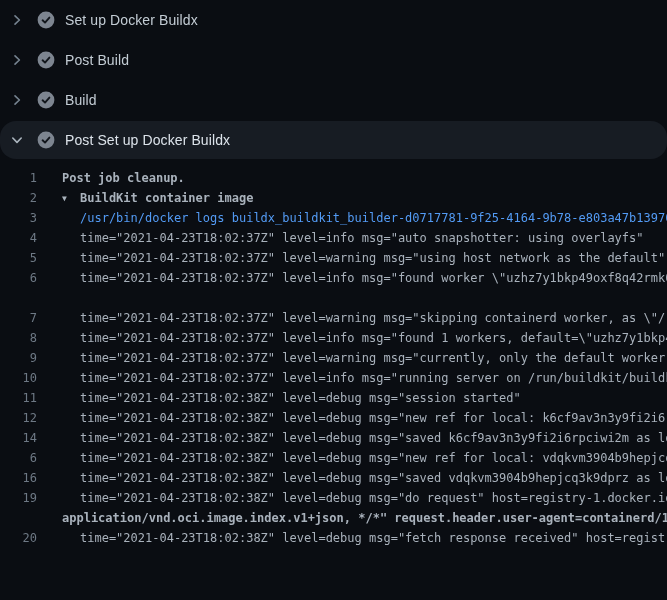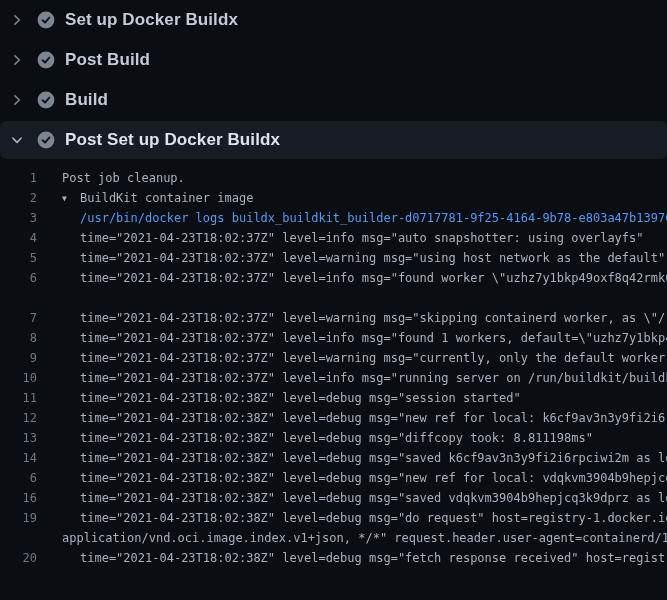--- a/index.html
+++ b/index.html
@@ -14,41 +14,40 @@
   .steps{padding-top:0;}
   .step{
     height:40px;
     display:flex;align-items:center;
     padding-left:9px;
     cursor:pointer;
     box-sizing:border-box;
   }
   .step.expanded{
     background:#171c23;
-    border-radius:6px;
+    border-radius:16px;
     height:38px;
     margin:1px 0;
   }
   .chev{
     width:16px;height:16px;
     display:flex;align-items:center;justify-content:center;
     flex:none;
   }
   .status{
     width:18px;height:18px;
     margin-left:12px;
     flex:none;
     display:flex;align-items:center;justify-content:center;
   }
   .step-label{
     margin-left:10px;
-    font-size:17px;
+    font-size:14px;
     color:#c3ccd4;
     letter-spacing:.1px;
-    font-weight:bold;
   }
   .step.expanded .step-label{color:#dce3ea;}
   
   .log{
     padding-top:8px;
     font-family:"DejaVu Sans Mono","Liberation Mono",monospace;
     font-size:12px;
     line-height:20px;
   }
   .row{
@@ -58,21 +57,21 @@
     display:flex;
   }
   .num{
     flex:none;
     width:37px;
     text-align:right;
     color:#6e7985;
     cursor:pointer;
   }
   .txt{color:#a9b2bc;}
-  .txt.base{padding-left:25px;}
+  .txt.base{padding-left:25px;font-weight:bold;}
   .txt.ind{padding-left:43px;}
   .txt.command{color:#539bf5;}
   .tgl{
     display:inline-block;
     width:12px;
     margin-right:6px;
     font-size:8px;
     color:#a9b2bc;
     vertical-align:1px;
   }
@@ -146,21 +145,20 @@
       <div class="row"><span class="num">4</span><span class="txt ind">time="2021-04-23T18:02:37Z" level=info msg="auto snapshotter: using overlayfs"</span></div>
       <div class="row"><span class="num">5</span><span class="txt ind">time="2021-04-23T18:02:37Z" level=warning msg="using host network as the default"</span></div>
       <div class="row"><span class="num">6</span><span class="txt ind">time="2021-04-23T18:02:37Z" level=info msg="found worker \"uzhz7y1bkp49oxf8q42rmk0xj</span></div>
       <div class="row"><span class="num"></span></div>
       <div class="row"><span class="num">7</span><span class="txt ind">time="2021-04-23T18:02:37Z" level=warning msg="skipping containerd worker, as \"/run</span></div>
       <div class="row"><span class="num">8</span><span class="txt ind">time="2021-04-23T18:02:37Z" level=info msg="found 1 workers, default=\"uzhz7y1bkp49o</span></div>
       <div class="row"><span class="num">9</span><span class="txt ind">time="2021-04-23T18:02:37Z" level=warning msg="currently, only the default worker ca</span></div>
       <div class="row"><span class="num">10</span><span class="txt ind">time="2021-04-23T18:02:37Z" level=info msg="running server on /run/buildkit/buildkit</span></div>
       <div class="row"><span class="num">11</span><span class="txt ind">time="2021-04-23T18:02:38Z" level=debug msg="session started"</span></div>
       <div class="row"><span class="num">12</span><span class="txt ind">time="2021-04-23T18:02:38Z" level=debug msg="new ref for local: k6cf9av3n3y9fi2i6rpc</span></div>
-      <div class="row"><span class="num">13</span><span class="txt ind">time="2021-04-23T18:02:38Z" level=debug msg="diffcopy took: 8.811198ms"</span></div>
       <div class="row"><span class="num">14</span><span class="txt ind">time="2021-04-23T18:02:38Z" level=debug msg="saved k6cf9av3n3y9fi2i6rpciwi2m as loca</span></div>
       <div class="row"><span class="num">6</span><span class="txt ind">time="2021-04-23T18:02:38Z" level=debug msg="new ref for local: vdqkvm3904b9hepjcq3k</span></div>
       <div class="row"><span class="num">16</span><span class="txt ind">time="2021-04-23T18:02:38Z" level=debug msg="saved vdqkvm3904b9hepjcq3k9dprz as loca</span></div>
       <div class="row"><span class="num">19</span><span class="txt ind">time="2021-04-23T18:02:38Z" level=debug msg="do request" host=registry-1.docker.io r</span></div>
       <div class="row"><span class="num"></span><span class="txt base">application/vnd.oci.image.index.v1+json, */*" request.header.user-agent=containerd/1.4</span></div>
       <div class="row"><span class="num">20</span><span class="txt ind">time="2021-04-23T18:02:38Z" level=debug msg="fetch response received" host=registry-</span></div>
     </div>
 </div>
 
 </body></html>

